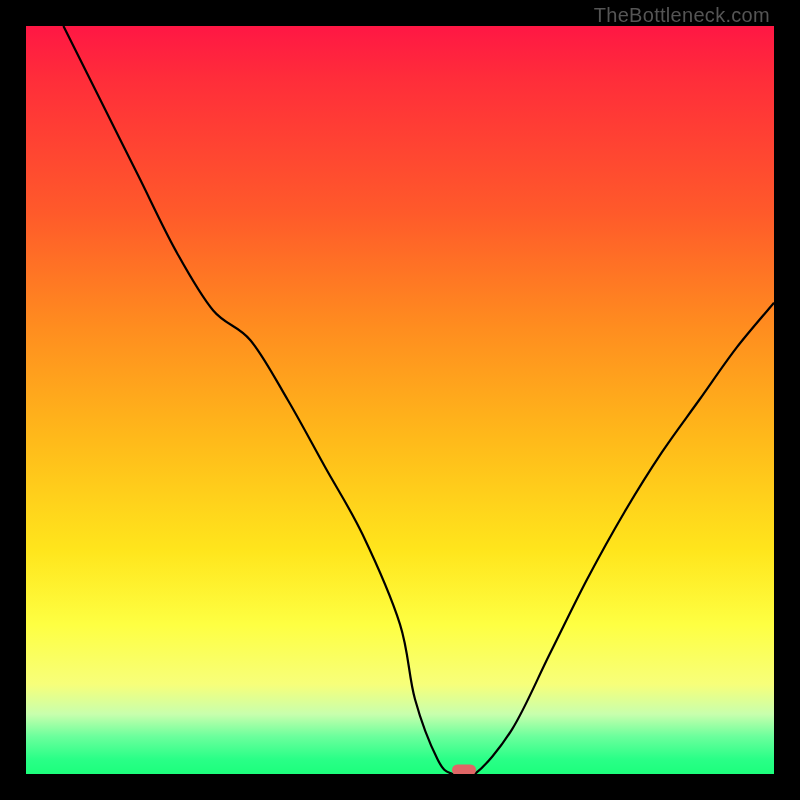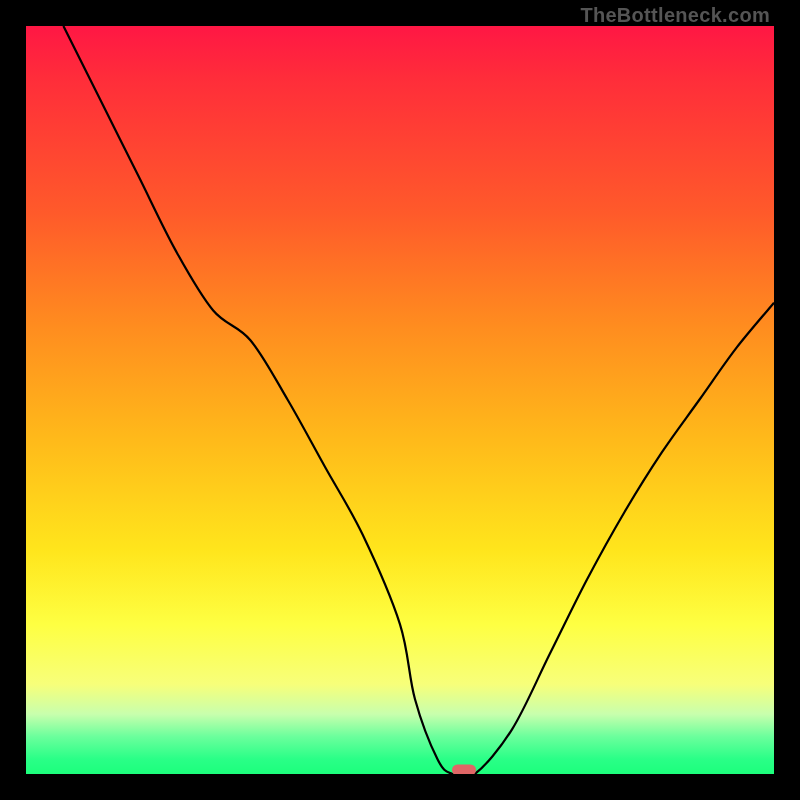--- a/index.html
+++ b/index.html
@@ -48,21 +48,21 @@
   svg.curve {
     position: absolute;
     inset: 0;
   }
   .watermark {
     position: absolute;
     top: 4px;
     right: 30px;
     color: #555;
     font-size: 20px;
-    font-weight: 700;
+    font-weight: 400;
     letter-spacing: 0.3px;
     z-index: 5;
   }
   .marker {
     position: absolute;
     width: 24px;
     height: 11px;
     border-radius: 6px;
     background: #e06666;
     transform: translate(-50%, -50%);

